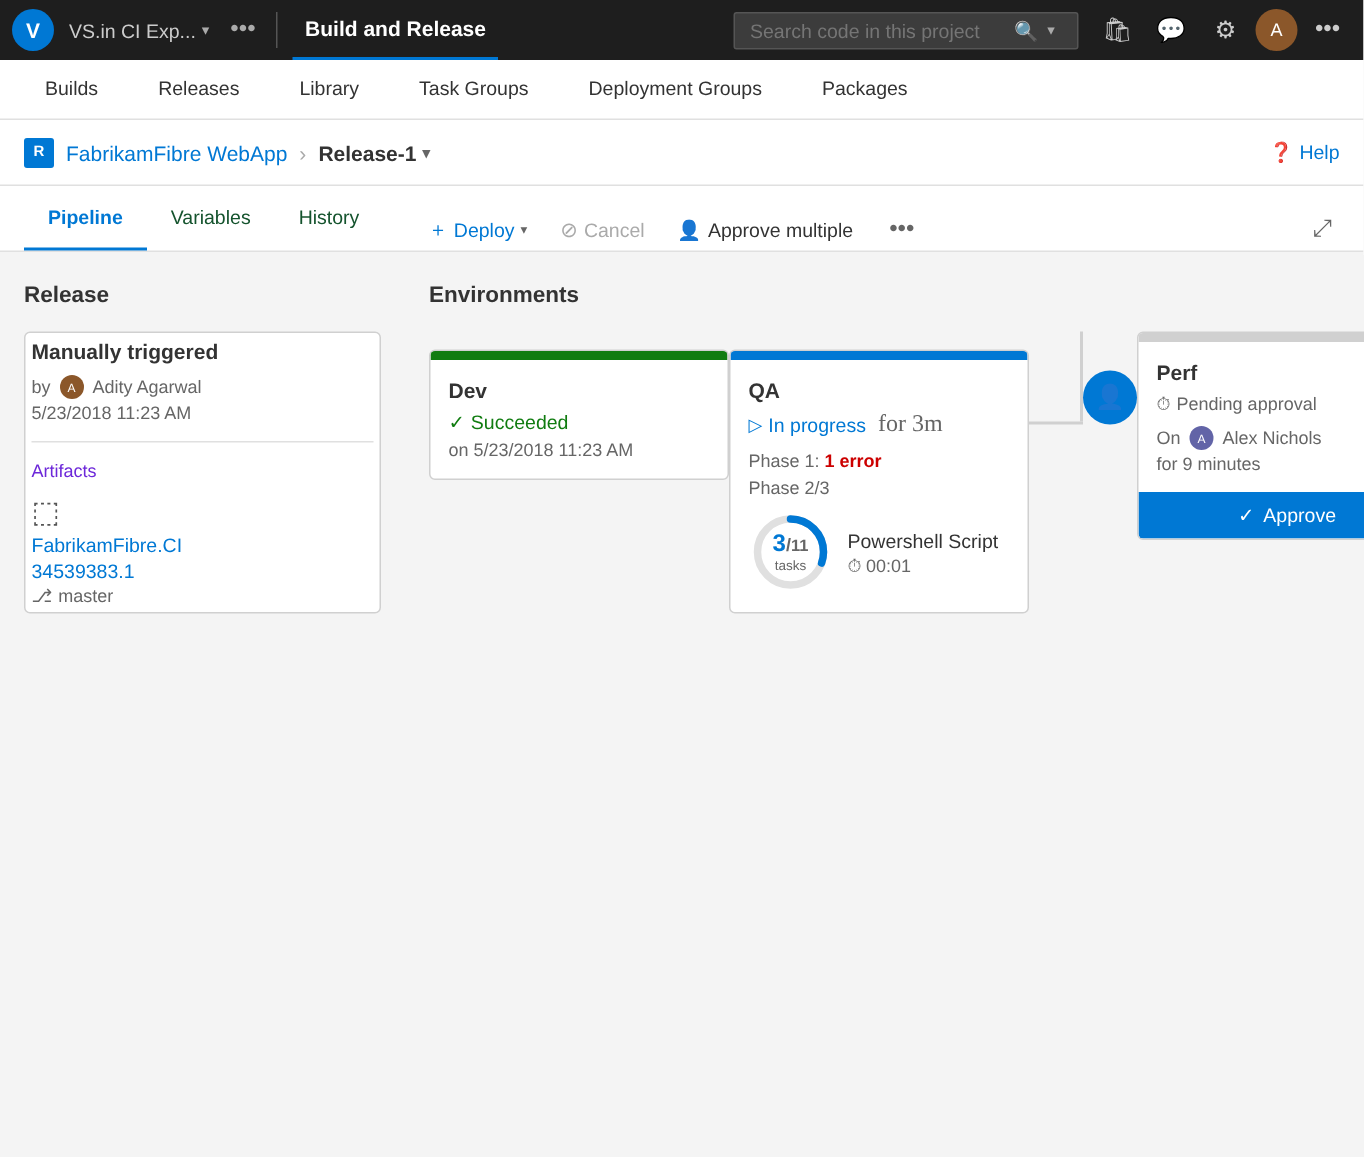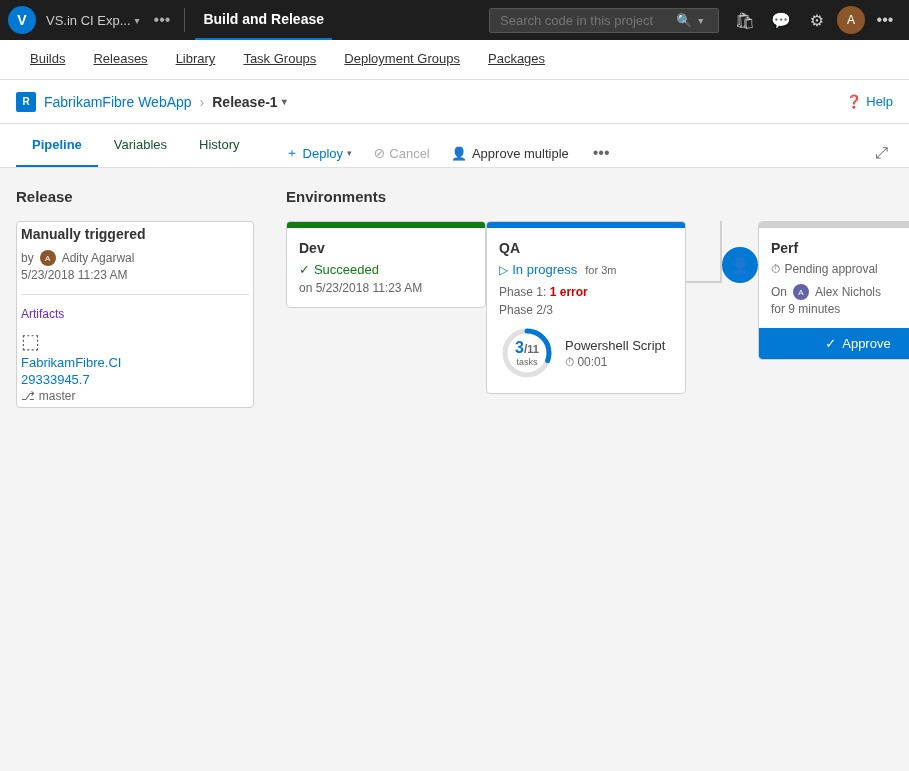--- a/index.html
+++ b/index.html
@@ -58,22 +58,21 @@
     }
 
     
     .second-nav {
       background: #fff;
       border-bottom: 1px solid #e0e0e0;
       height: 40px;
       display: flex;
       align-items: center;
       padding: 0 16px;
-      gap: 0;
-      text-decoration: underline;
+      gap: 12px;
     }
     .second-nav-item {
       padding: 0 14px;
       height: 40px;
       display: flex; align-items: center;
       font-size: 13px;
       color: #333;
       cursor: pointer;
       border-bottom: 2px solid transparent;
     }
@@ -189,34 +188,35 @@
     .env-title { font-size: 15px; font-weight: 600; margin-bottom: 16px; color: #333; }
 
     
     .env-card {
       background: #fff;
       border: 1px solid #d0d0d0;
       border-radius: 4px;
       width: 200px;
       overflow: hidden;
       flex-shrink: 0;
+      margin-top: 12px;
     }
     .env-card-header {
       height: 6px;
     }
     .env-card-header.success { background: #107c10; }
     .env-card-header.in-progress { background: #0078d4; }
     .env-card-header.pending { background: #d0d0d0; }
     .env-card-body { padding: 12px; }
     .env-card-name { font-size: 14px; font-weight: 600; margin-bottom: 6px; }
     .env-status { display: flex; align-items: center; gap: 4px; font-size: 13px; margin-bottom: 4px; }
     .env-status.success { color: #107c10; }
     .env-status.in-progress { color: #0078d4; }
     .env-date { font-size: 12px; color: #666; }
-    .env-duration { font-size: 11px; color: #666; margin-left: 4px; }
+    .env-duration { font-size: 16px; color: #666; margin-left: 4px; font-family: Liberation Serif, serif; }
 
     
     .qa-phase { font-size: 12px; margin-top: 8px; }
     .qa-phase-label { color: #666; }
     .qa-phase-error { color: #c00; font-weight: 600; }
     .qa-phase2 { font-size: 12px; color: #666; margin-top: 4px; }
     .qa-progress-row { display: flex; align-items: center; gap: 10px; margin-top: 8px; }
     .qa-circle-container { position: relative; width: 56px; height: 56px; }
     .qa-circle-bg { fill: none; stroke: #e0e0e0; stroke-width: 5; }
     .qa-circle-fg { fill: none; stroke: #0078d4; stroke-width: 5; stroke-linecap: round; stroke-dasharray: 138; stroke-dashoffset: 96; transform: rotate(-90deg); transform-origin: center; }
@@ -367,21 +367,21 @@
         <span>by</span>
         <div class="release-avatar">A</div>
         <span>Adity Agarwal</span>
       </div>
       <div class="release-date">5/23/2018 11:23 AM</div>
       <hr class="release-divider">
       <div class="artifacts-label">Artifacts</div>
       <div class="artifact-item">
         <span class="artifact-icon">⬚</span>
         <span class="artifact-name">FabrikamFibre.CI</span>
-        <span class="artifact-version">29333945.7</span>
+        <span class="artifact-version">34539383.1</span>
         <div class="artifact-branch">
           <span>⎇</span>
           <span>master</span>
         </div>
       </div>
     </div>
   </div>
 
   <div class="environments-panel">
     <div class="env-title">Environments</div>

